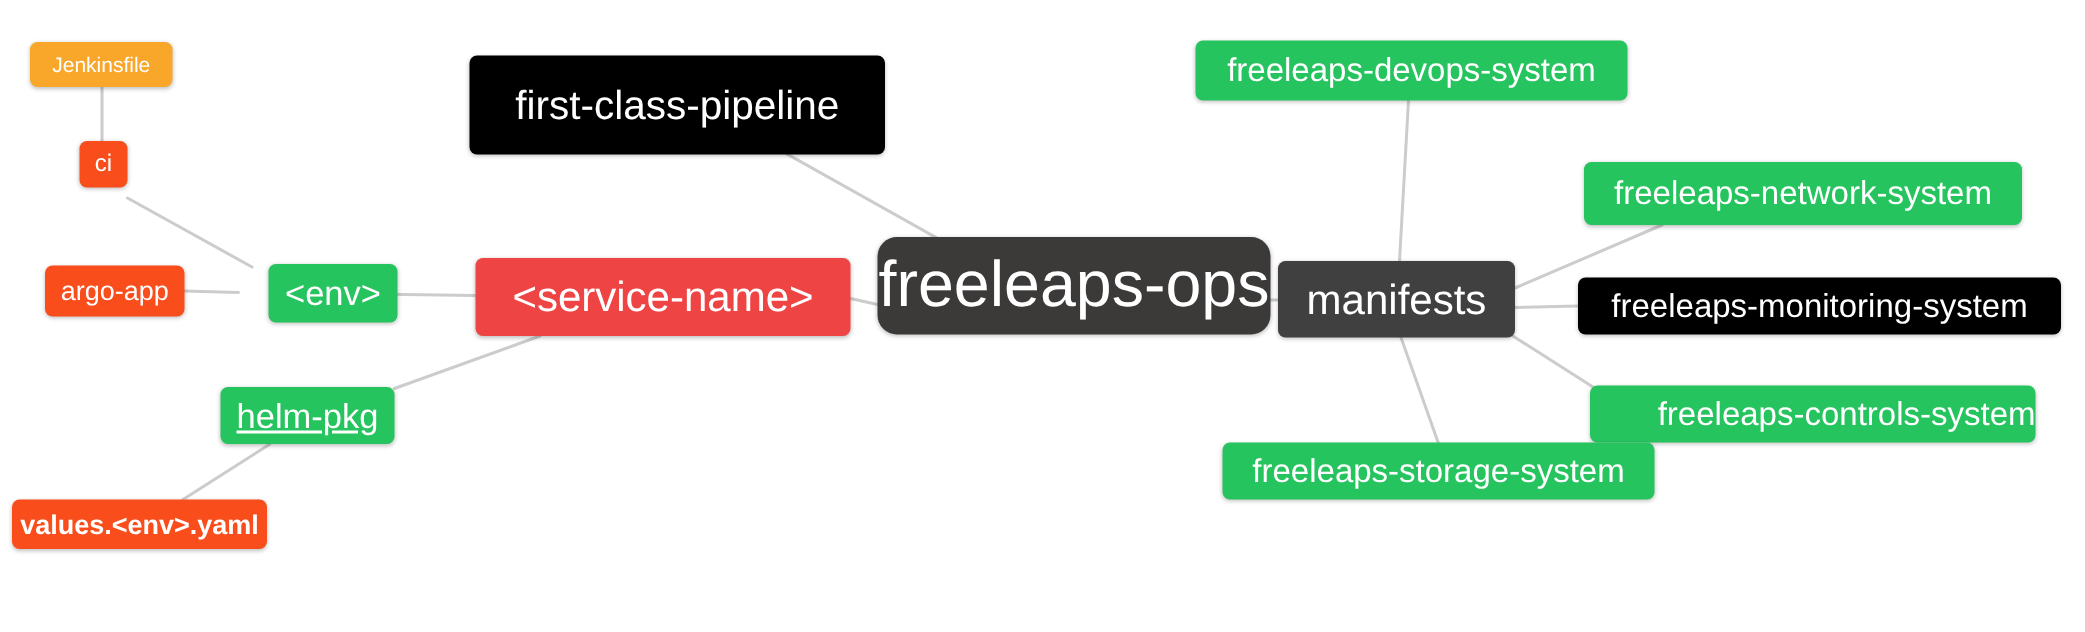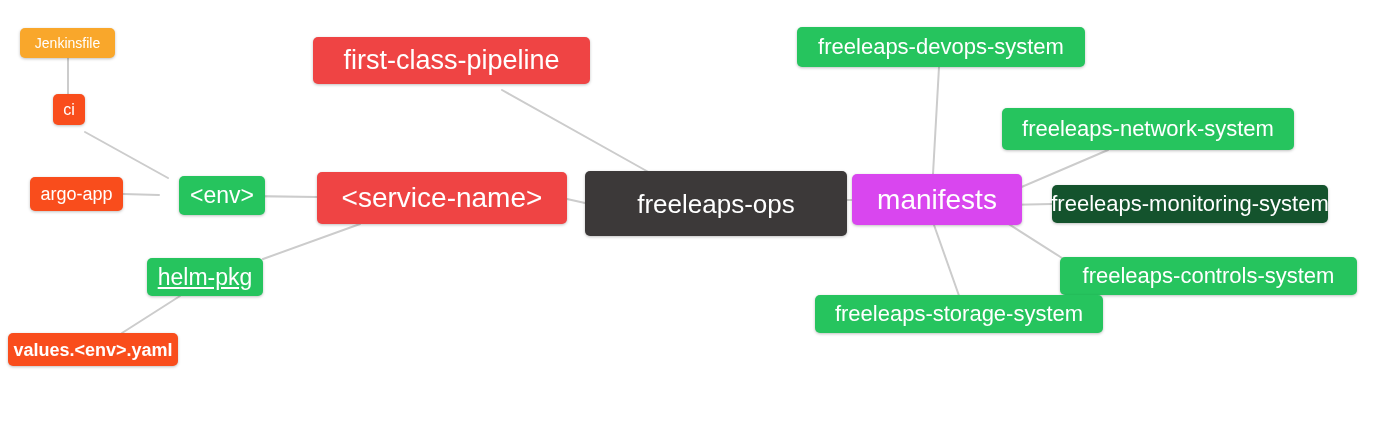--- a/index.html
+++ b/index.html
@@ -75,49 +75,49 @@
   </div>
 
   <div class="node" style="left: 147px; top: 258px; width: 116px; height: 38px; font-size: 23px; background: rgb(38, 196, 94); text-decoration: underline;">
     <span>helm-pkg</span>
   </div>
 
   <div class="node" style="left: 8px; top: 333px; width: 170px; height: 33px; font-size: 18px; background: rgb(249, 77, 28); font-weight: bold;">
     <span>values.&lt;env&gt;.yaml</span>
   </div>
 
-  <div class="node" style="left: 313px; top: 37px; width: 277px; height: 47px; font-size: 27px; background: #ef4444;">
+  <div class="node" style="left: 313px; top: 37px; width: 277px; height: 66px; font-size: 27px; background: #000000;">
     <span>first-class-pipeline</span>
   </div>
 
   <div class="node" style="left: 317px; top: 172px; width: 250px; height: 52px; font-size: 28px; background: #ef4444;">
     <span>&lt;service-name&gt;</span>
   </div>
 
-  <div class="node" style="left: 585px; top: 171px; width: 262px; height: 65px; font-size: 26px; background: rgb(60, 57, 57);">
+  <div class="node" style="left: 585px; top: 158px; width: 262px; height: 65px; font-size: 43px; background: rgb(60, 57, 57); border-radius: 13px;">
     <span>freeleaps-ops</span>
   </div>
 
-  <div class="node" style="left: 852px; top: 174px; width: 170px; height: 51px; font-size: 28px; background: #d946ef;">
+  <div class="node" style="left: 852px; top: 174px; width: 158px; height: 51px; font-size: 28px; background: #404040;">
     <span>manifests</span>
   </div>
 
   <div class="node" style="left: 797px; top: 27px; width: 288px; height: 40px; font-size: 22px; background: rgb(38, 196, 94);">
     <span>freeleaps-devops-system</span>
   </div>
 
-  <div class="node" style="left: 1002px; top: 108px; width: 292px; height: 42px; font-size: 22px; background: rgb(38, 196, 94);">
+  <div class="node" style="left: 1056px; top: 108px; width: 292px; height: 42px; font-size: 22px; background: rgb(38, 196, 94);">
     <span>freeleaps-network-system</span>
   </div>
 
-  <div class="node" style="left: 1052px; top: 185px; width: 276px; height: 38px; font-size: 22px; background: #14532d;">
+  <div class="node" style="left: 1052px; top: 185px; width: 322px; height: 38px; font-size: 22px; background: #000000;">
     <span>freeleaps-monitoring-system</span>
   </div>
 
-  <div class="node" style="left: 1060px; top: 257px; width: 297px; height: 38px; font-size: 22px; background: rgb(38, 196, 94);">
+  <div class="node" style="left: 1060px; top: 257px; width: 297px; height: 38px; font-size: 22px; background: rgb(38, 196, 94); justify-content: flex-end;">
     <span>freeleaps-controls-system</span>
   </div>
 
   <div class="node" style="left: 815px; top: 295px; width: 288px; height: 38px; font-size: 22px; background: rgb(38, 196, 94);">
     <span>freeleaps-storage-system</span>
   </div>
 
 </div>
 
 </body></html>

